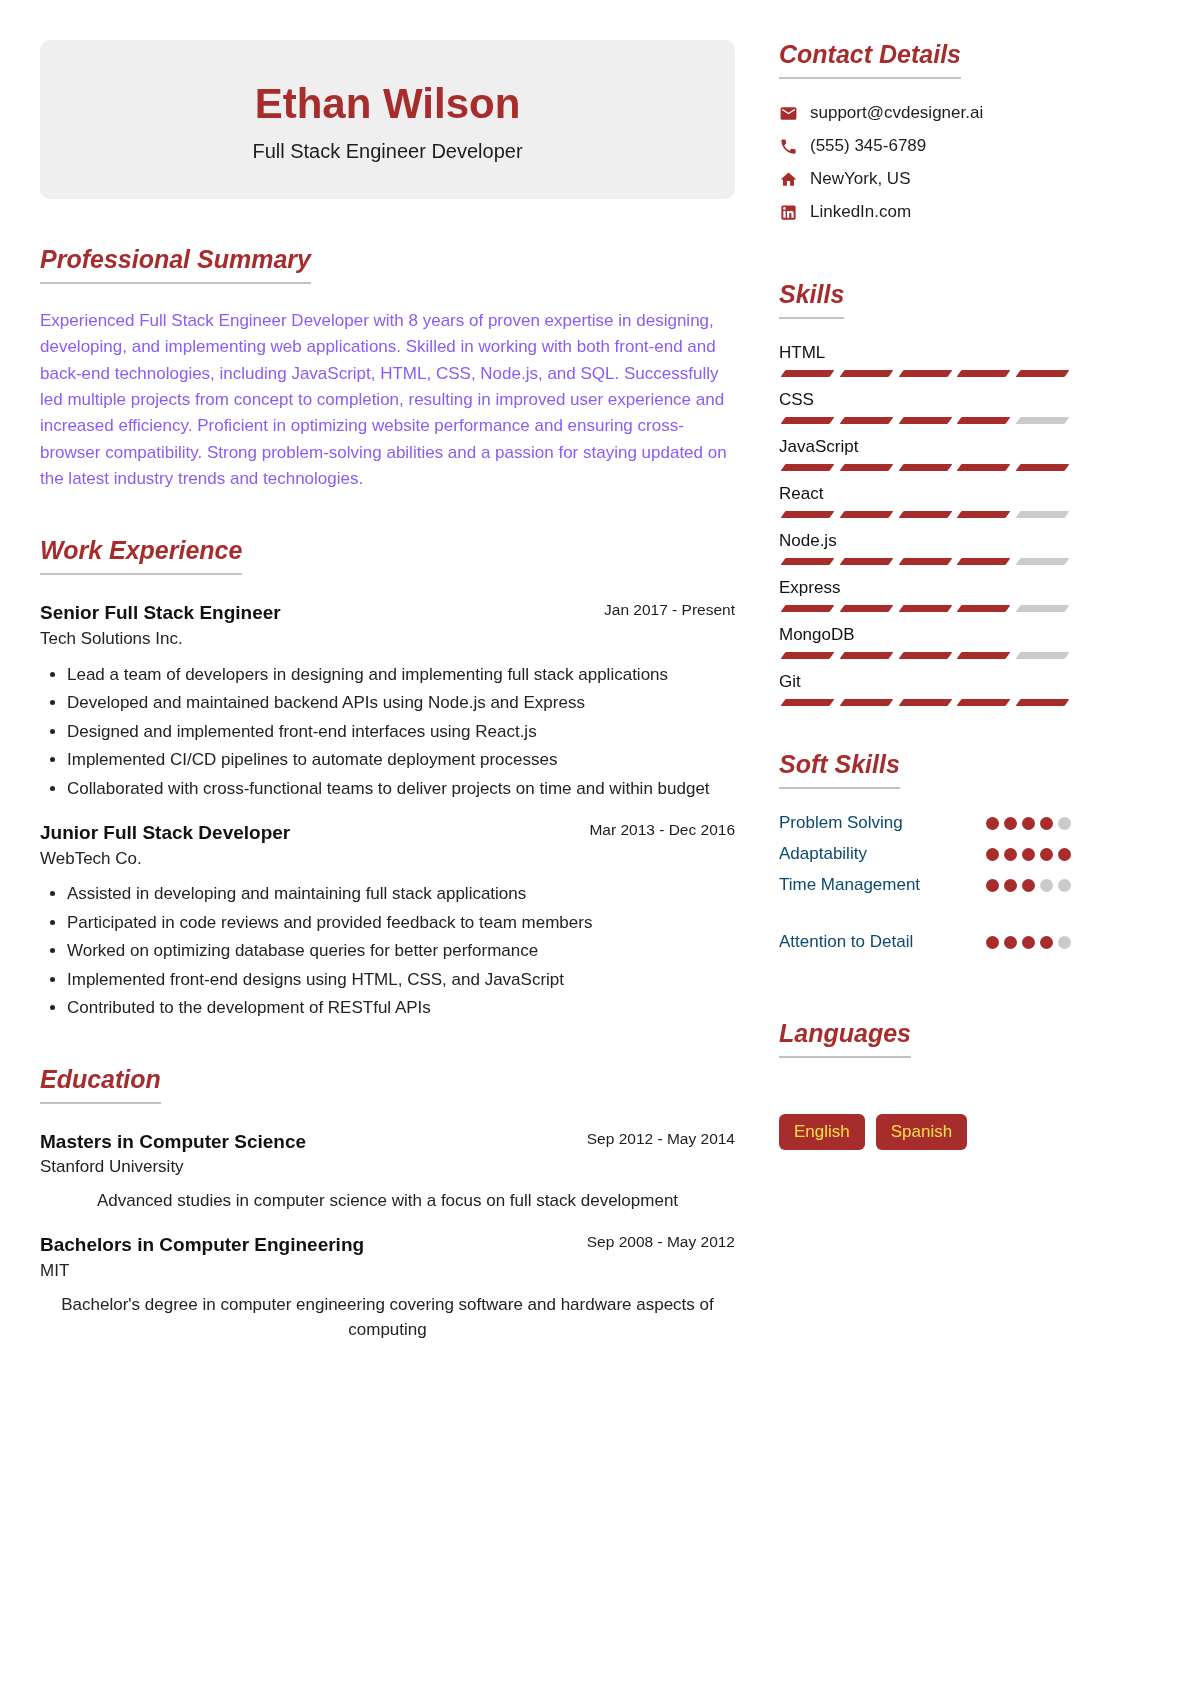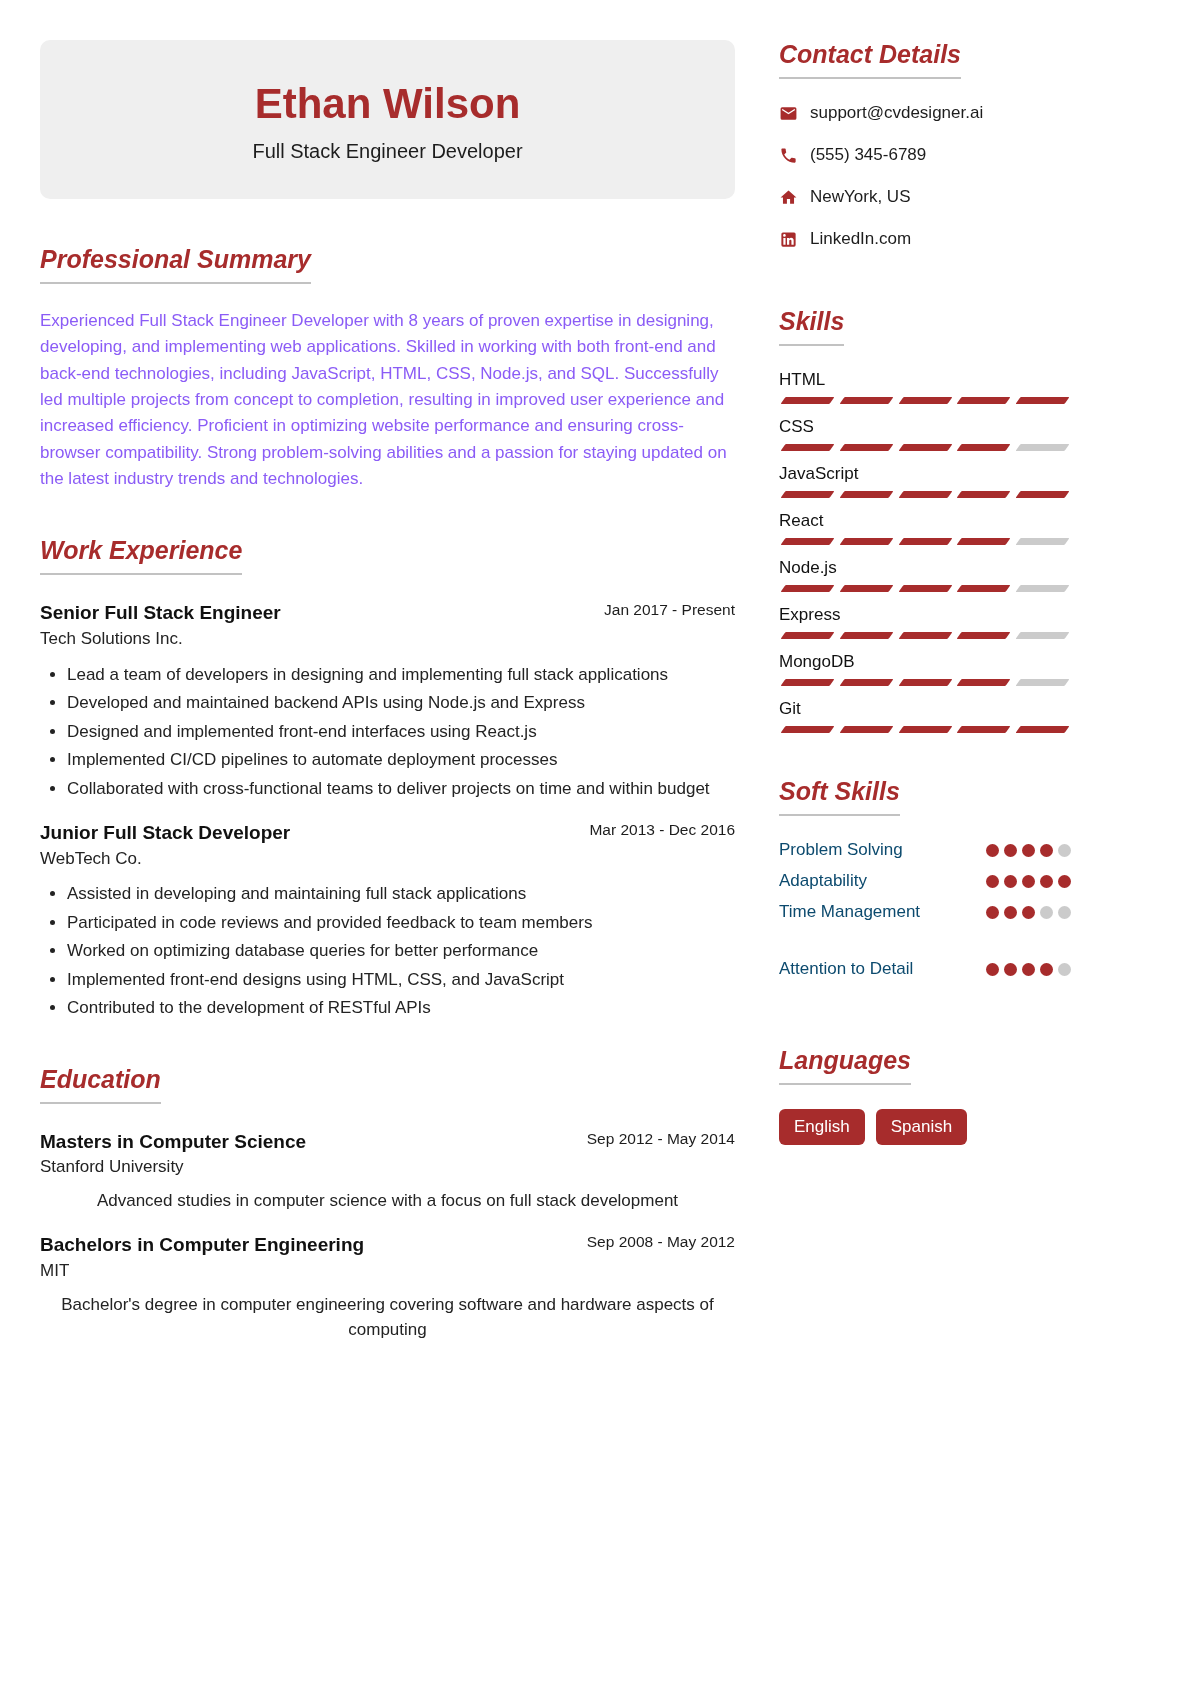--- a/index.html
+++ b/index.html
@@ -43,21 +43,21 @@
   .entry { margin-bottom:18px; }
   .entry-head { display:flex; justify-content:space-between; align-items:flex-start; }
   .entry-title { font-size:19px; font-weight:700; color:#111; line-height:1.45; }
   .entry-sub { font-size:17px; color:#232323; line-height:1.45; }
   .entry-dates { font-size:15.5px; color:#1d1d1d; white-space:nowrap; padding-top:2px; }
   .entry ul { margin:10px 0 6px 0; padding-left:27px; }
   .entry li { font-size:17px; line-height:1.5; color:#232323; margin-bottom:3px; }
   .entry-desc { font-size:17px; line-height:1.5; color:#232323; margin-top:8px;text-align:center; }
 
   
-  .contact-list { display:flex; flex-direction:column; gap:22px; }
+  .contact-list { display:flex; flex-direction:column; gap:13px; }
   .contact-row { display:flex; align-items:center; gap:12px; }
   .contact-row svg { width:19px; height:19px; fill:var(--accent); flex:0 0 19px; }
   .contact-text { font-size:17px; color:#1d1d1d; }
 
   
   .skill-row { margin-bottom:13px; }
   .skill-name { font-size:17px; color:#111; margin-bottom:7px; }
   .skill-bar { display:flex; gap:10px; padding:0 4px; }
   .seg { flex:1; height:7px; background:var(--bar-empty); transform:skewX(-35deg); border-radius:1px; }
   .seg.filled { background:var(--accent); }
@@ -67,23 +67,23 @@
   .soft-row { display:flex; justify-content:space-between; align-items:center; margin-bottom:11px; }
   .soft-rows .soft-row:nth-child(4) { margin-top:26px; }
   .soft-name { font-size:17px; color:#0c4a6e; }
   .dots { display:flex; gap:5px; }
   .dot { width:13px; height:13px; border-radius:50%; background:var(--bar-empty); }
   .dot.filled { background:var(--accent); }
 
   
   .pills { display:flex; gap:11px; }
   .pill {
-    background:var(--accent); color:#ffffff;
+    background:var(--accent); color:#fde047;
     font-size:17px; padding:8px 15px;
-    border-radius:6px; display:inline-block;
+    border-radius:6px; display:inline-block;margin-top:32px;
   }
 </style>
 </head>
 <body>
 
 <div class="page">
 
   <div class="col-left">
 
     <header class="header-card">

